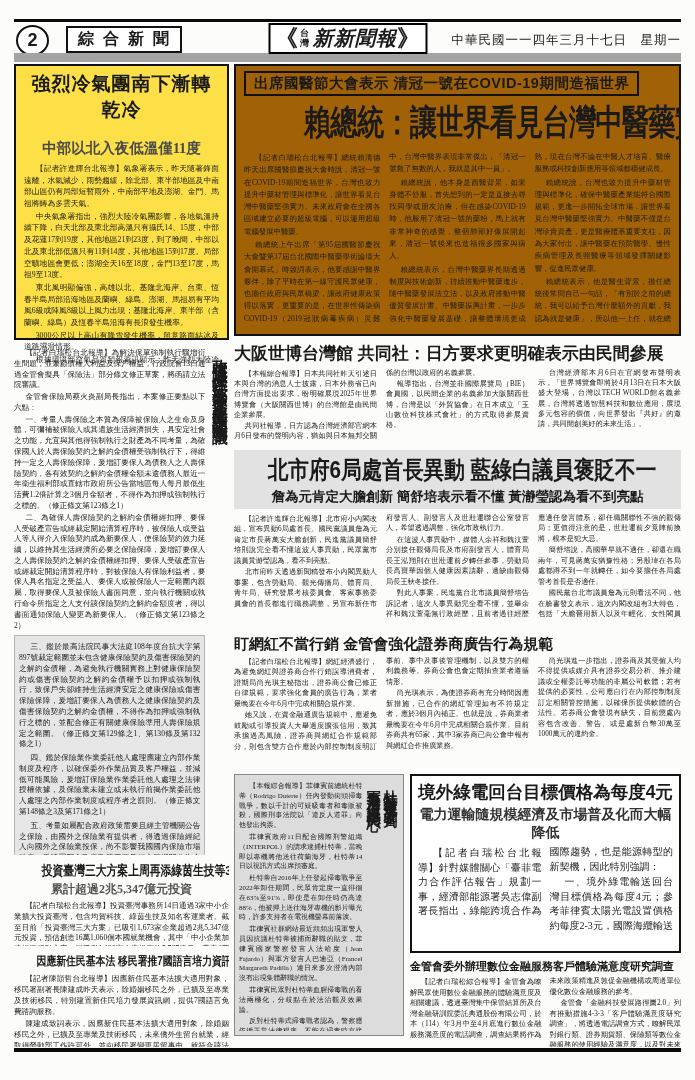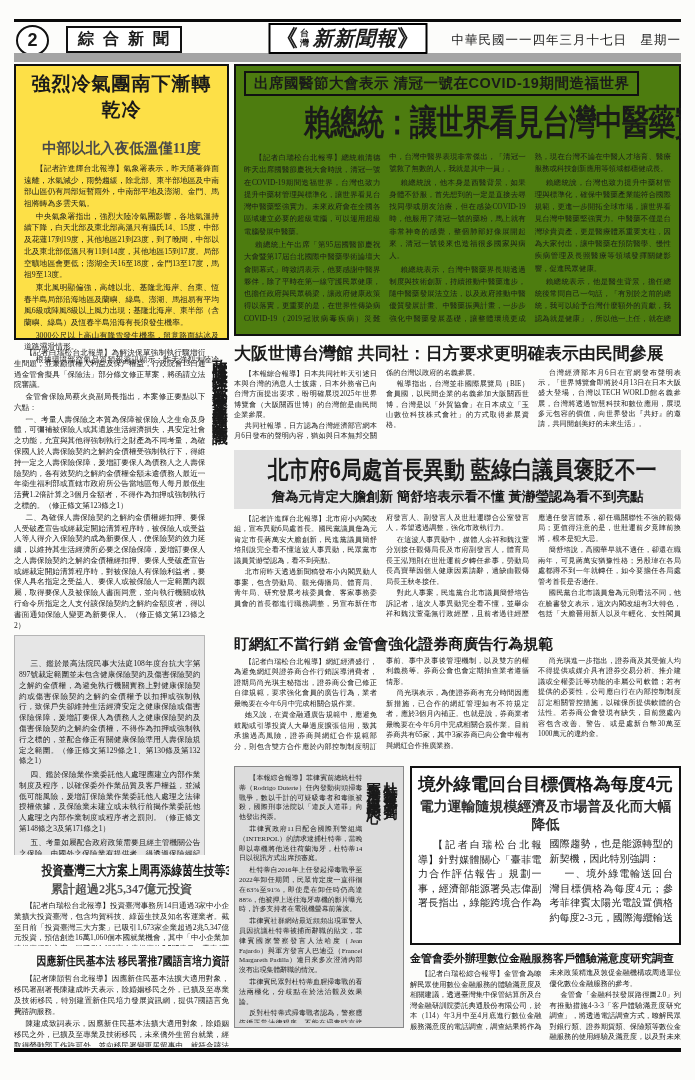--- a/index.html
+++ b/index.html
@@ -34,42 +34,42 @@
   
   .weather{border:2px solid #111;height:262px;padding:5px 8px;box-sizing:content-box;background:#fde047;}
   .w-h1{text-align:center;font-size:19px;font-weight:900;letter-spacing:1px;
         font-family:"Liberation Sans",sans-serif;}
   .w-h2{text-align:center;font-size:14.5px;font-weight:bold;color:#4a4a4a;margin:16px 0 4px;}
   .w-body{font-size:7.8px;line-height:1.5;height:205px;overflow:hidden;}
 
   
   .insurance{display:flex;margin-top:7px;height:508px;overflow:hidden;}
   .ins-body{flex:1;font-size:7.6px;line-height:1.42;text-align:justify;overflow:hidden;}
-  .ins-gray{background:#e6e6e6;border:1px solid #b5b5b5;padding:20px 4px;margin-top:4px;}
+  .ins-gray{background:#e6e6e6;border:1px solid #b5b5b5;padding:3px 4px;margin-top:4px;}
   .ins-gray p{margin-top:3px;}
   .ins-vtitle{writing-mode:vertical-rl;margin-left:5px;font-size:15.5px;font-weight:900;
       letter-spacing:3px;line-height:1.2;font-family:"Liberation Sans",sans-serif;}
 
   
   .invest{margin-top:6px;}
   .iv-h1{text-align:center;white-space:nowrap;}
   .cond{display:inline-block;transform:scaleX(0.8);transform-origin:center;}
   .iv-h1 .cond{font-size:13.5px;font-weight:900;font-family:"Liberation Sans",sans-serif;}
   .iv-h2{text-align:center;font-size:12px;font-weight:bold;color:#555;margin-top:1px;}
   .iv-body{font-size:7.6px;line-height:1.42;margin-top:2px;height:46px;overflow:hidden;}
 
   
   .immigrant{margin-top:5px;}
   .im-h1{text-align:center;white-space:nowrap;}
   .im-h1 .cond{font-size:12px;font-weight:900;transform:scaleX(0.82);
       font-family:"Liberation Sans",sans-serif;}
   .im-body{font-size:7.6px;line-height:1.45;margin-top:2px;height:80px;overflow:hidden;}
 
   
-  .president{border:2px solid #111;height:258px;padding:5px 8px;background:#4d7c0f;}
+  .president{border:2px solid #111;height:258px;padding:5px 8px;background:#a16207;}
   .p-kicker{display:inline-block;border:2px solid #111;padding:1px 8px;font-size:14.5px;
       font-weight:bold;letter-spacing:0.5px;font-family:"Liberation Sans",sans-serif;}
   .p-h1{text-align:center;white-space:nowrap;margin-top:3px;}
   .p-h1 .cond{font-size:35px;font-weight:900;transform:scaleX(0.78);letter-spacing:-1px;
       font-family:"Liberation Sans",sans-serif;}
   .p-body{margin-top:5px;columns:3;column-gap:9px;font-size:7.4px;line-height:1.66;
       height:178px;overflow:hidden;}
 
   
   .expo{margin-top:6px;}
@@ -87,21 +87,21 @@
   .t-body{margin-top:4px;columns:3;column-gap:9px;font-size:7.2px;line-height:1.45;
       height:116px;overflow:hidden;}
 
   
   .influencer{margin-top:6px;}
   .f-h1{font-size:15px;font-weight:900;font-family:"Liberation Sans",sans-serif;}
   .f-body{margin-top:2px;columns:3;column-gap:9px;font-size:7.2px;line-height:1.45;
       height:104px;overflow:hidden;}
 
   
-  .bottom-row{margin-top:6px;display:flex;height:262px;}
+  .bottom-row{margin-top:14px;display:flex;height:262px;}
   .duterte{width:160px;background:#dcdcdc;border:1px solid #888;padding:4px;display:flex;
       margin-right:6px;}
   .d-body{flex:1;font-size:6.9px;line-height:1.42;text-align:justify;overflow:hidden;}
   .d-body p{margin-top:2px;}
   .d-vtitle{writing-mode:vertical-rl;font-weight:900;font-size:14px;letter-spacing:3px;
       line-height:1.2;margin-left:3px;font-family:"Liberation Sans",sans-serif;}
   .rstack{flex:1;display:flex;flex-direction:column;}
   .green{border:2px solid #111;padding:4px 6px;background:#fff;}
   .g-h1{text-align:center;font-size:17.5px;font-weight:900;white-space:nowrap;
       font-family:"Liberation Sans",sans-serif;}

